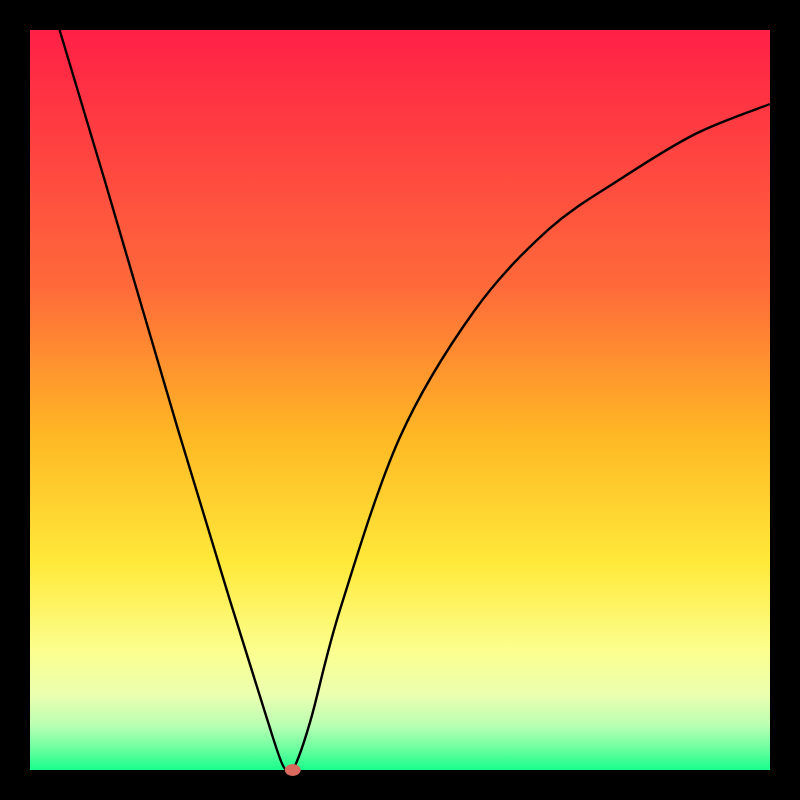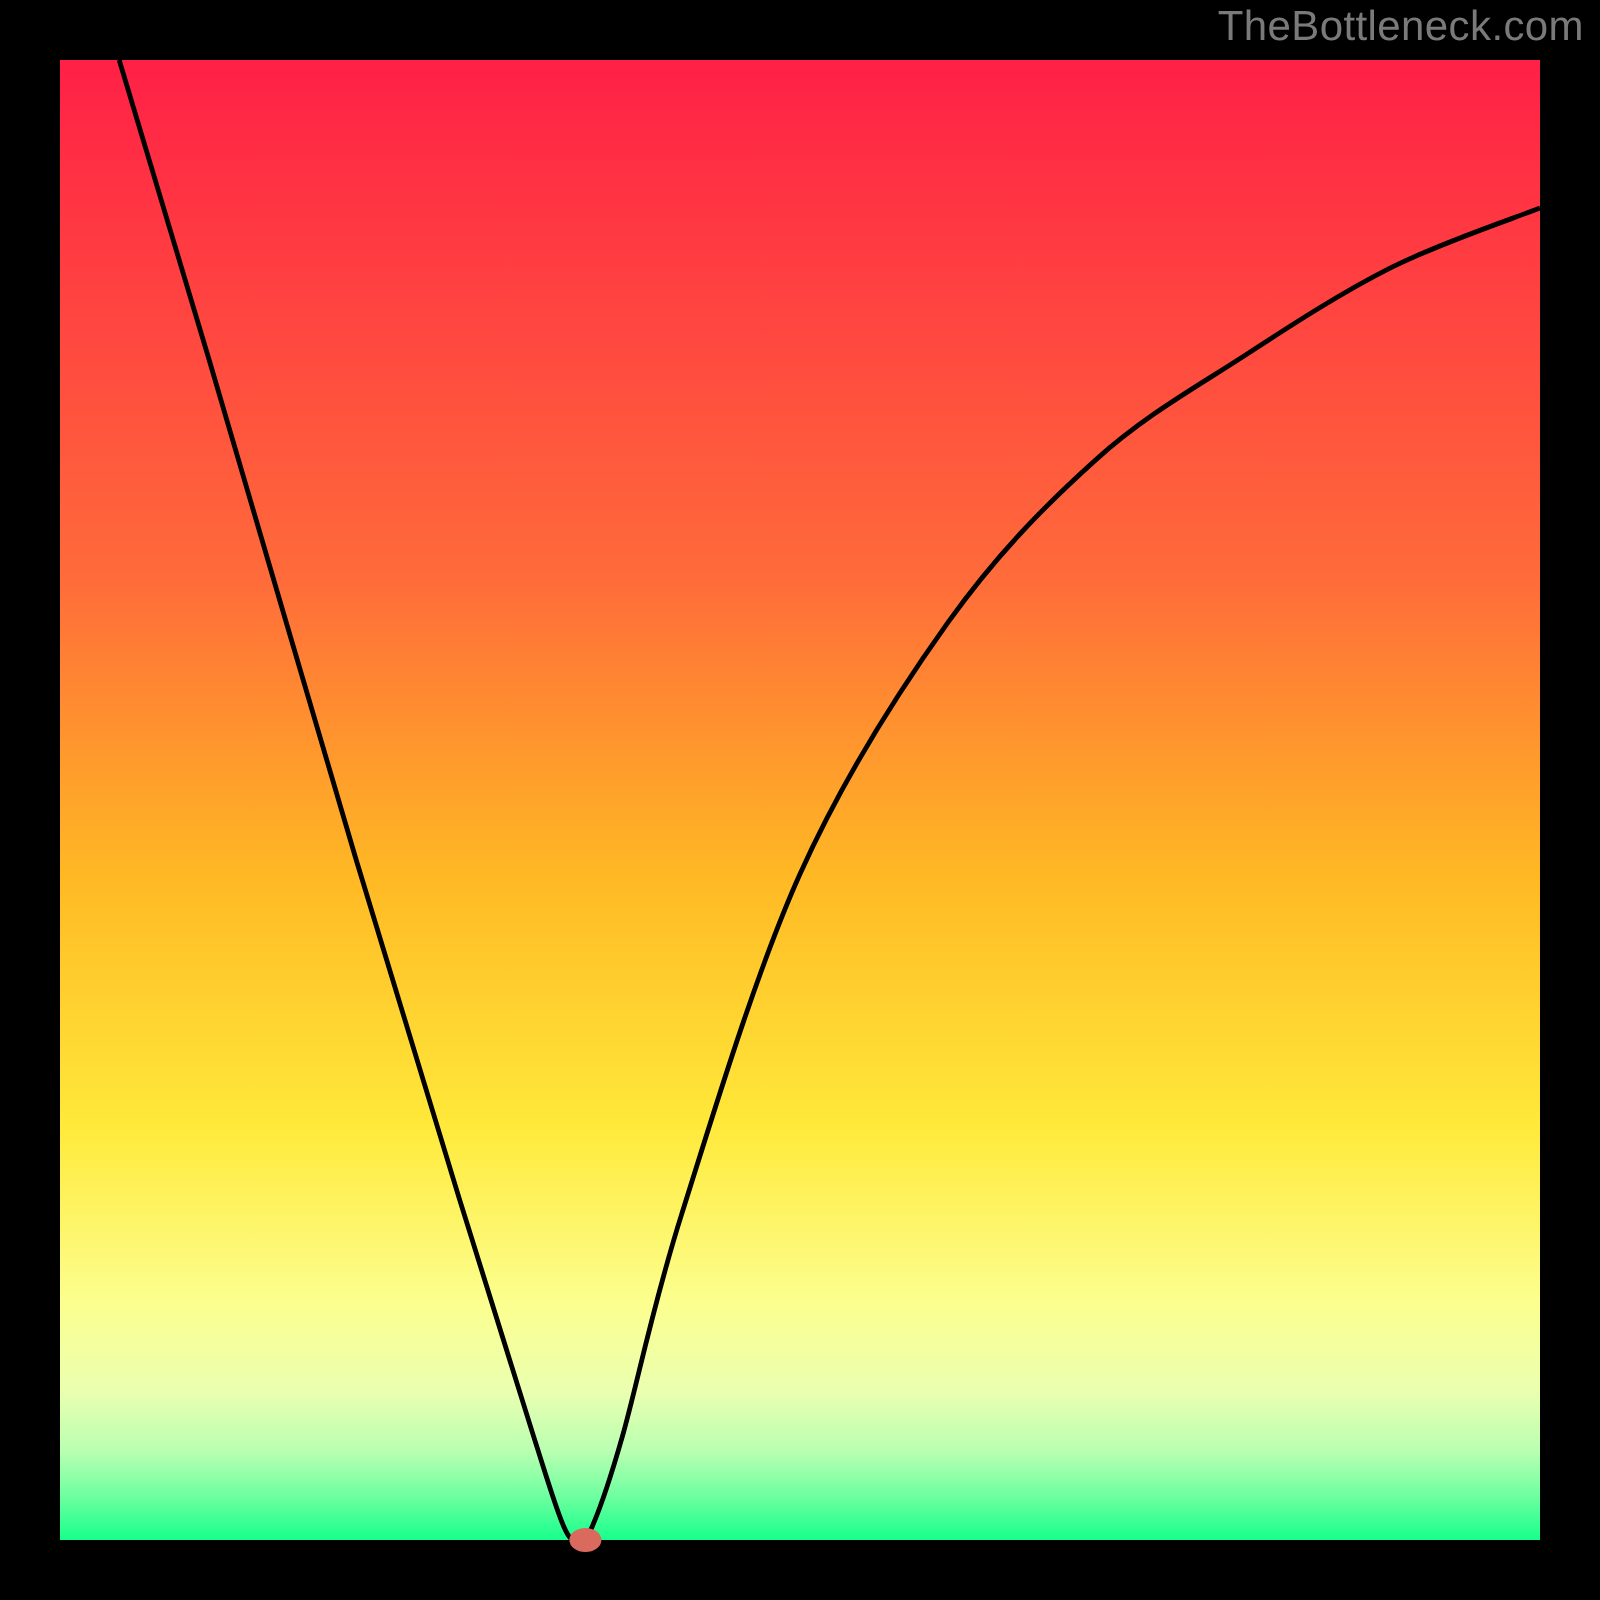--- a/index.html
+++ b/index.html
@@ -27,21 +27,20 @@
     letter-spacing: 0.2px;
   }
   svg {
     display: block;
   }
 </style>
 </head>
 <body>
 
 <div class="frame">
-  <div class="watermark">TheBottleneck.com</div>
 
   <svg id="chart-svg" width="800" height="800" viewBox="0 0 800 800">
     <defs>
       <linearGradient id="bg-grad" x1="0" y1="0" x2="0" y2="1">
           <stop offset="0%" stop-color="#ff2046"></stop>
           <stop offset="35%" stop-color="#ff6b3a"></stop>
           <stop offset="55%" stop-color="#ffb824"></stop>
           <stop offset="72%" stop-color="#ffe93a"></stop>
           <stop offset="84%" stop-color="#fcff8f"></stop>
           <stop offset="90%" stop-color="#eaffb0"></stop>

